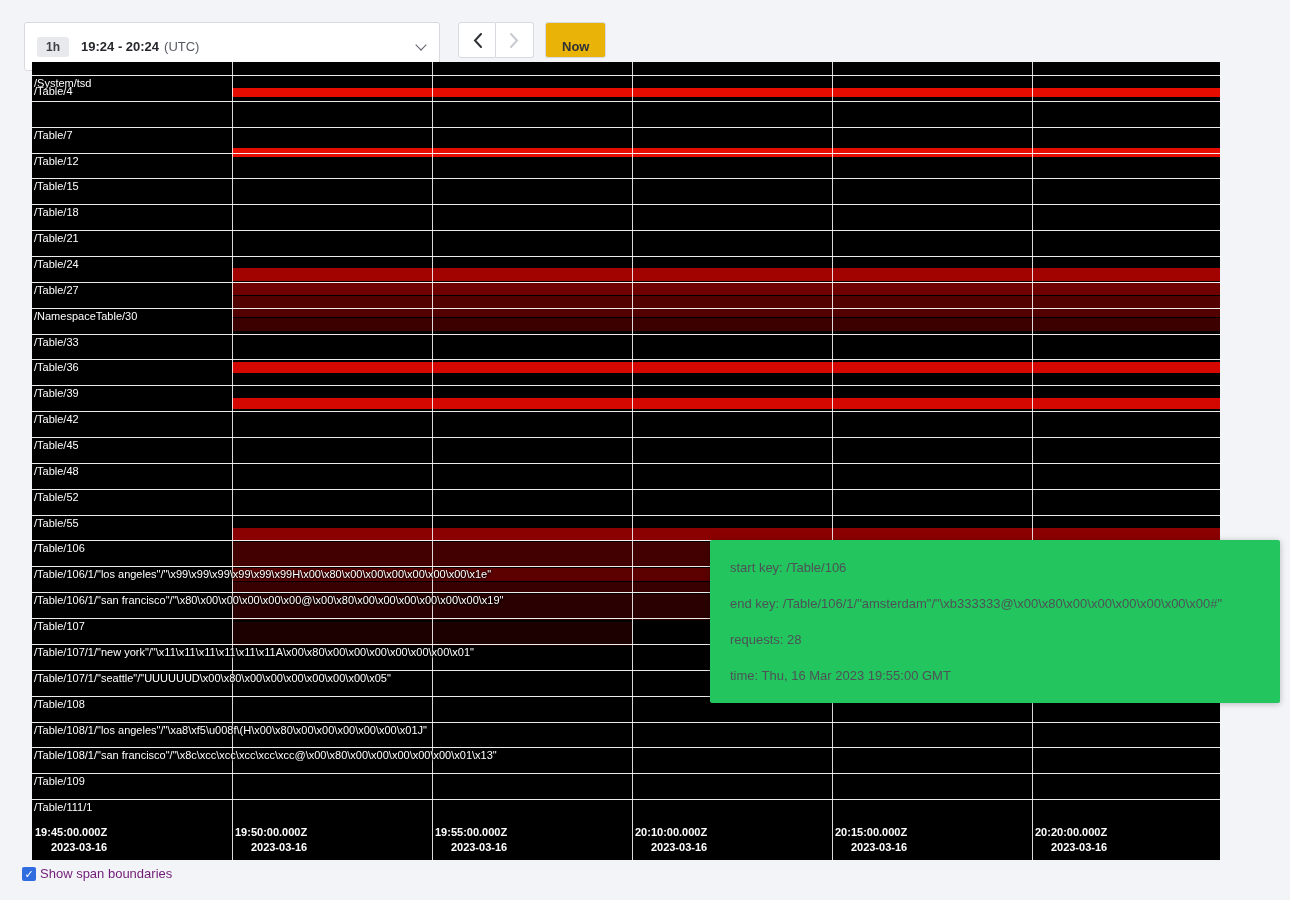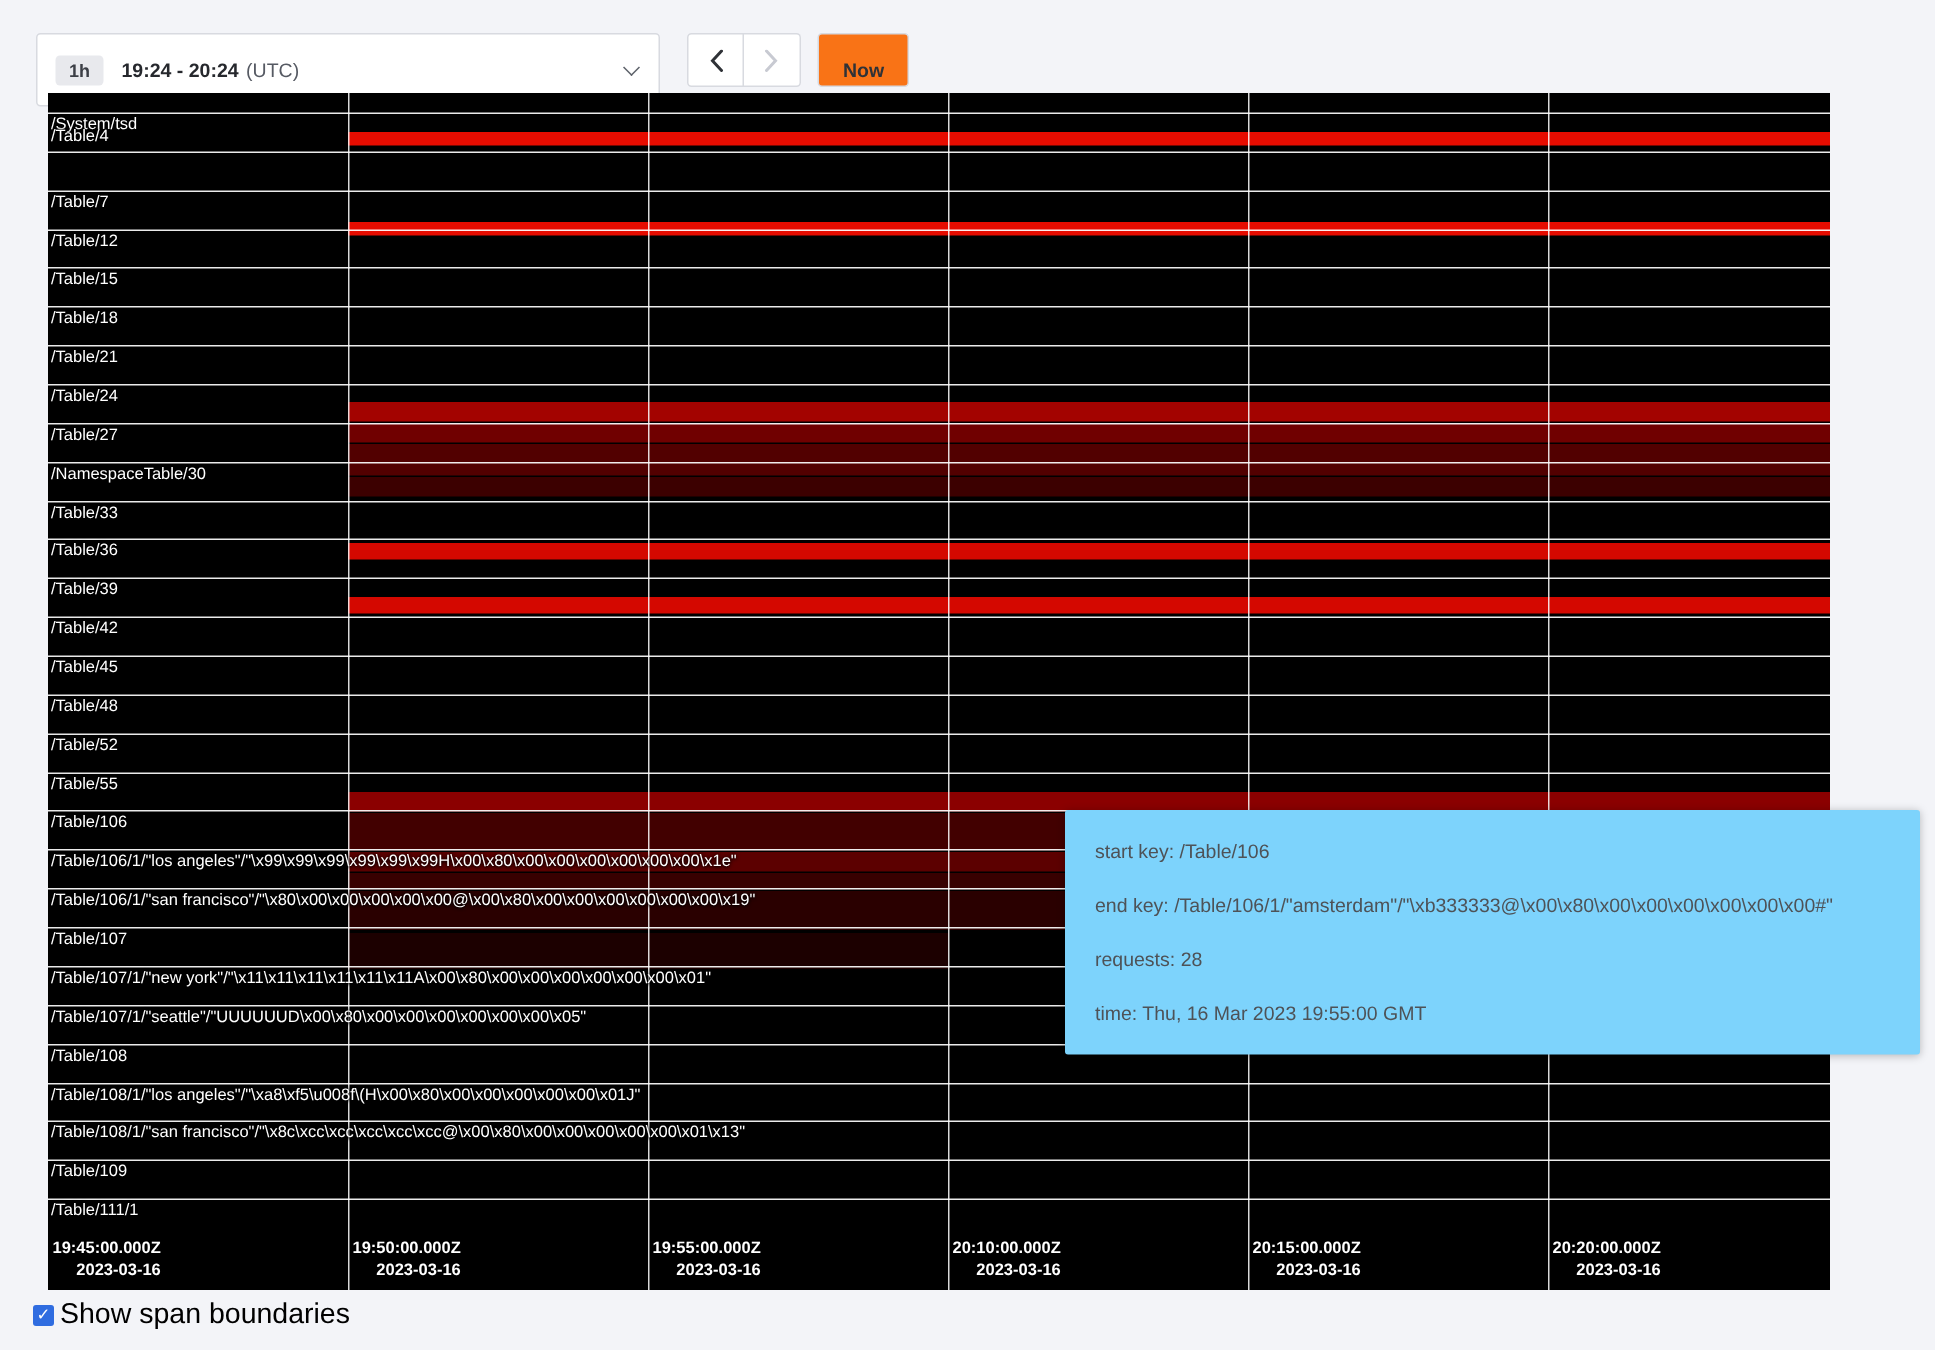--- a/index.html
+++ b/index.html
@@ -28,21 +28,21 @@
   }
   .nav-group { position:absolute; left:458px; top:22px; display:flex; }
   .nav-btn {
     width:38px; height:36px; background:#fff; border:1px solid #d8dae0;
     display:flex; align-items:center; justify-content:center; cursor:pointer; padding:0;
   }
   .nav-btn.prev { border-radius:3px 0 0 3px; }
   .nav-btn.next { border-radius:0 3px 3px 0; border-left:none; }
   .now-btn {
     position:absolute; left:545px; top:22px; height:36px; padding:16px 16px;
-    background:#f97316; border:1px solid #d8dae0; border-radius:3px;
+    background:#eab308; border:1px solid #d8dae0; border-radius:3px;
     font-family:"Liberation Sans", sans-serif;
     font-size:13px; font-weight:bold; color:#2f3237; cursor:pointer;
   }
 
   
   .canvas {
     position:absolute; left:32px; top:62px; width:1188px; height:798px;
     background:#000; overflow:hidden; cursor:crosshair;
   }
   .band { position:absolute; }
@@ -53,34 +53,34 @@
     text-shadow:0 1px 2px #000, 0 0 3px #000; line-height:12px;
   }
   .axis {
     position:absolute; color:#fff; font-size:11px; font-weight:bold;
     line-height:15px; white-space:nowrap; text-shadow:0 1px 2px #000;text-align:right;
   }
 
   
   .tooltip {
     position:absolute; left:710px; top:540px; width:570px;
-    background:#7dd3fc; border-radius:2px; box-shadow:0 1px 6px rgba(0,0,0,0.25);
+    background:#22c55e; border-radius:2px; box-shadow:0 1px 6px rgba(0,0,0,0.25);
     padding:20px; z-index:10;
   }
   .tooltip .tline { font-size:13px; color:#4e5257; margin-bottom:21px; }
   .tooltip .tline:last-child { margin-bottom:0; }
 
   
   .footer { position:absolute; left:22px; top:866px; display:flex; align-items:center; }
   .checkbox {
     width:14px; height:14px; border-radius:2px; background:#2f6ce0;
     display:flex; align-items:center; justify-content:center;
     color:#fff; font-size:11px; line-height:14px; cursor:pointer; flex:0 0 auto;
   }
-  .cb-label { font-size:19px; color:#000000; margin-left:4px; }
+  .cb-label { font-size:13px; color:#701a75; margin-left:4px; }
 </style>
 </head>
 <body>
 
 <div class="time-selector">
   <span class="duration-badge">1h</span>
   <span class="range-text">19:24 - 20:24</span>
   <span class="tz-text">(UTC)</span>
   <span class="chev-down"></span>
 </div>

